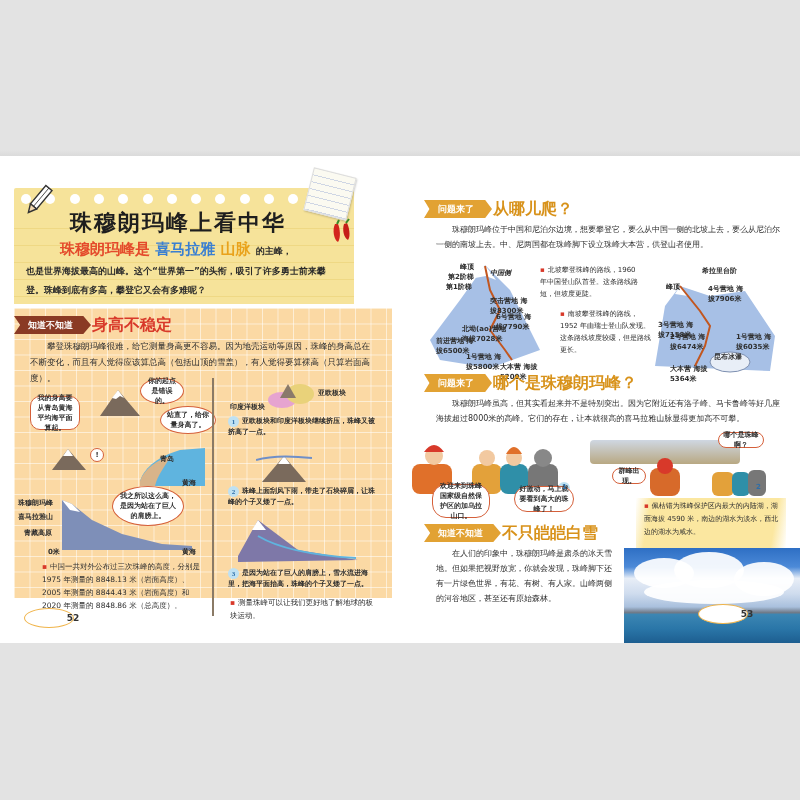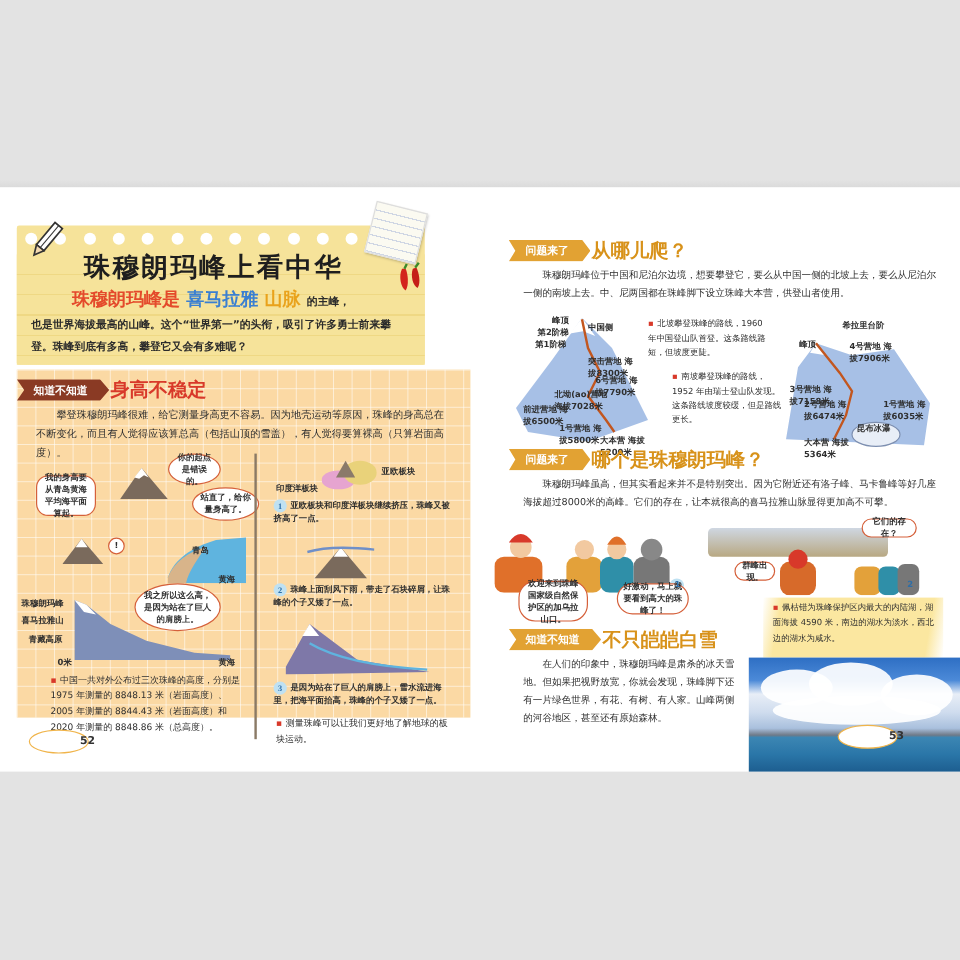--- a/index.html
+++ b/index.html
@@ -176,21 +176,21 @@
       <span class="head">从哪儿爬？</span>
     </div>
     <div class="body-text" style="left:436px; top:66px; width:345px; text-indent:2em; font-size:8px; line-height:15px;">珠穆朗玛峰位于中国和尼泊尔边境，想要攀登它，要么从中国一侧的北坡上去，要么从尼泊尔一侧的南坡上去。中、尼两国都在珠峰脚下设立珠峰大本营，供登山者使用。</div>
 
     <svg class="mtn" style="left:430px; top:104px;" width="110" height="110" viewBox="0 0 110 110">
       <polygon points="0,80 30,40 55,5 80,30 110,90 60,108 10,100" fill="#a7c0e6"></polygon>
       <polygon points="45,18 55,5 66,20 56,16" fill="#fff"></polygon>
       <path d="M55 6 L60 30 L70 50 L60 70 L75 90 L82 100" stroke="#c2561f" stroke-width="2" fill="none"></path>
     </svg>
     <span class="lbl" style="left:460px; top:106px;">峰顶</span>
-    <span class="lbl" style="left:490px; top:112px;">中国侧</span>
+    <span class="lbl" style="left:490px; top:112px;font-style:italic;">中国侧</span>
     <span class="lbl" style="left:448px; top:116px;">第2阶梯</span>
     <span class="lbl" style="left:446px; top:126px;">第1阶梯</span>
     <span class="lbl" style="left:490px; top:140px; width:40px; white-space:normal;">突击营地 海拔8300米</span>
     <span class="lbl" style="left:496px; top:156px; width:40px; white-space:normal;">6号营地 海拔7790米</span>
     <span class="lbl" style="left:462px; top:168px; width:44px; white-space:normal;">北坳(ao)营地 海拔7028米</span>
     <span class="lbl" style="left:436px; top:180px; width:40px; white-space:normal;">前进营地 海拔6500米</span>
     <span class="lbl" style="left:466px; top:196px; width:40px; white-space:normal;">1号营地 海拔5800米</span>
     <span class="lbl" style="left:500px; top:206px; width:40px; white-space:normal;">大本营 海拔5200米</span>
     <div class="body-text bullet" style="left:540px; top:108px; width:100px; font-size:7px; line-height:12px;">北坡攀登珠峰的路线，1960 年中国登山队首登。这条路线路短，但坡度更陡。</div>
 
@@ -235,21 +235,21 @@
     <span class="lbl" style="left:562px; top:327px; color:#2d6ea8;">1</span>
 
     <div style="position:absolute; left:590px; top:284px; width:150px; height:24px; background:linear-gradient(#cfd7e2, #b8a882); border-radius:4px;"></div>
     <svg class="mtn" style="left:650px; top:300px;" width="120" height="40" viewBox="0 0 120 40">
       <rect x="0" y="12" width="30" height="28" rx="8" fill="#d76a2a"></rect>
         <circle cx="15" cy="10" r="8" fill="#d8392a"></circle>
       <rect x="62" y="16" width="22" height="24" rx="6" fill="#e3a13a"></rect>
       <rect x="82" y="16" width="18" height="24" rx="6" fill="#2f8fa8"></rect>
       <rect x="98" y="14" width="18" height="26" rx="6" fill="#777"></rect>
     </svg>
-    <div class="bubble" style="left:718px; top:276px; width:46px; height:16px; border-radius:8px;">它们的存在？</div>
+    <div class="bubble" style="left:718px; top:276px; width:46px; height:16px; border-radius:8px;">哪个是珠峰啊？</div>
     <div class="bubble" style="left:612px; top:312px; width:34px; height:16px; border-radius:8px;">群峰出现。</div>
     <span class="lbl" style="left:756px; top:327px; color:#2d6ea8;">2</span>
 
     <div class="yellow-note"></div>
     <div class="body-text bullet" style="left:644px; top:344px; width:140px; font-size:7px; line-height:13px;">佩枯错为珠峰保护区内最大的内陆湖，湖面海拔 4590 米，南边的湖水为淡水，西北边的湖水为咸水。</div>
 
     <div class="ribbon r-gold" style="left:424px; top:368px;">
       <span class="tag">知道不知道</span>
       <span class="dot"></span>
       <span class="head">不只皑皑白雪</span>

